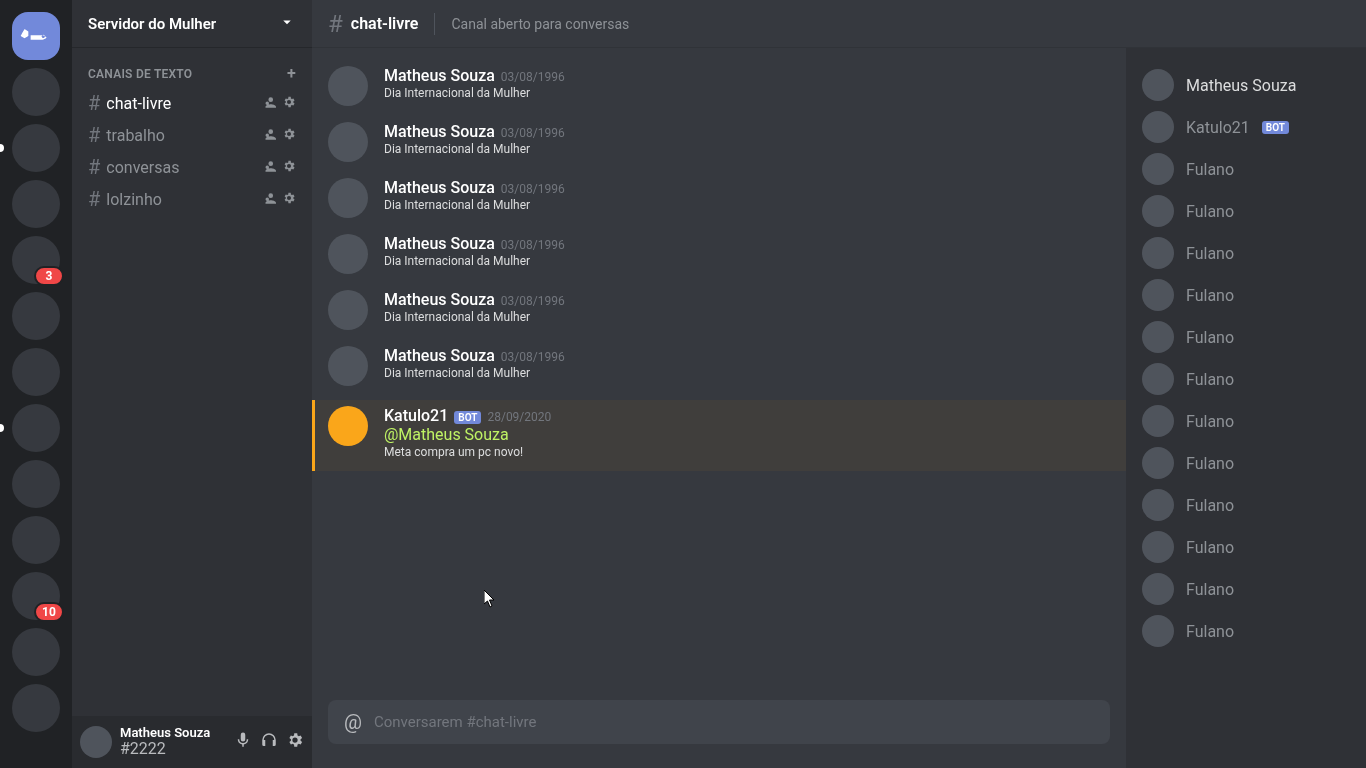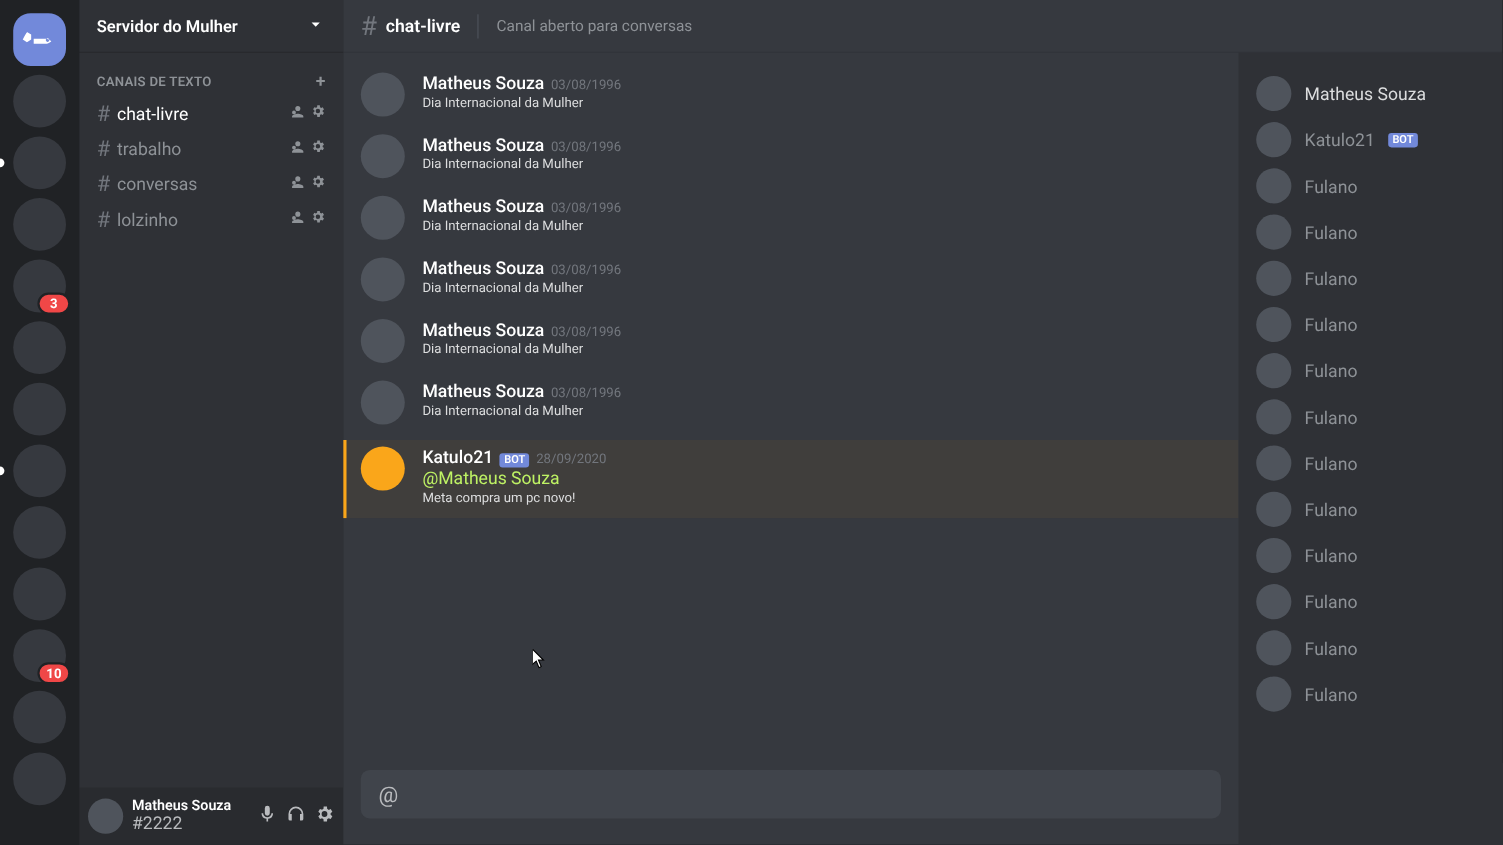--- a/index.html
+++ b/index.html
@@ -271,20 +271,21 @@
                   <span class="ts">28/09/2020</span>
                 </div>
                 <div class="mention-text">@Matheus Souza</div>
                 <div class="text">Meta compra um pc novo!</div>
               </div>
             </div>
           </div>
         <div class="composer">
           <div class="composer-inner">
             <span class="at">@</span>
+            <input type="text" placeholder="Conversarem #chat-livre" style="">
           </div>
         </div>
       </div>
       <div class="members" id="members">
           <div class="member online">
             <div class="avatar"></div>
             <span class="mname">Matheus Souza</span>
           </div>
           <div class="member">
             <div class="avatar"></div>

